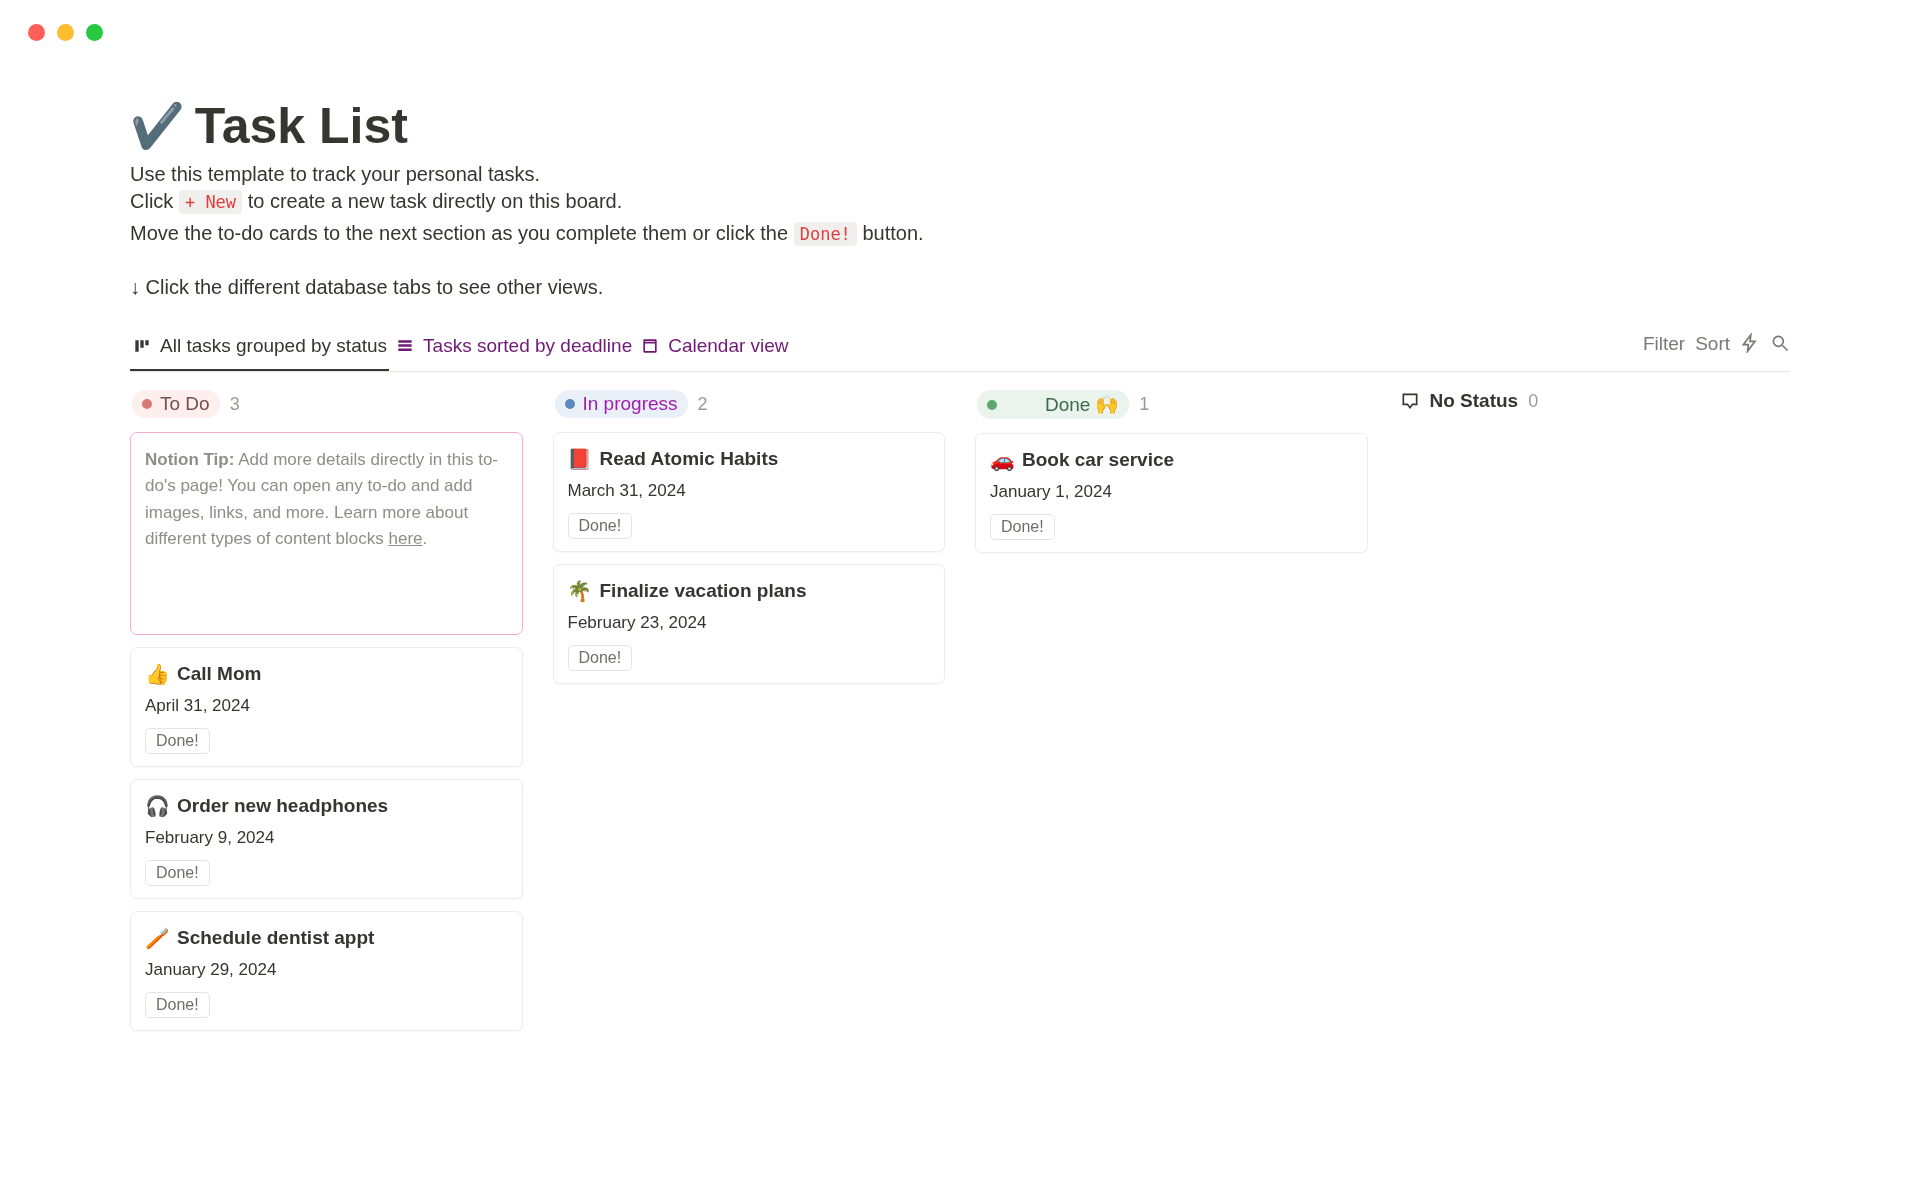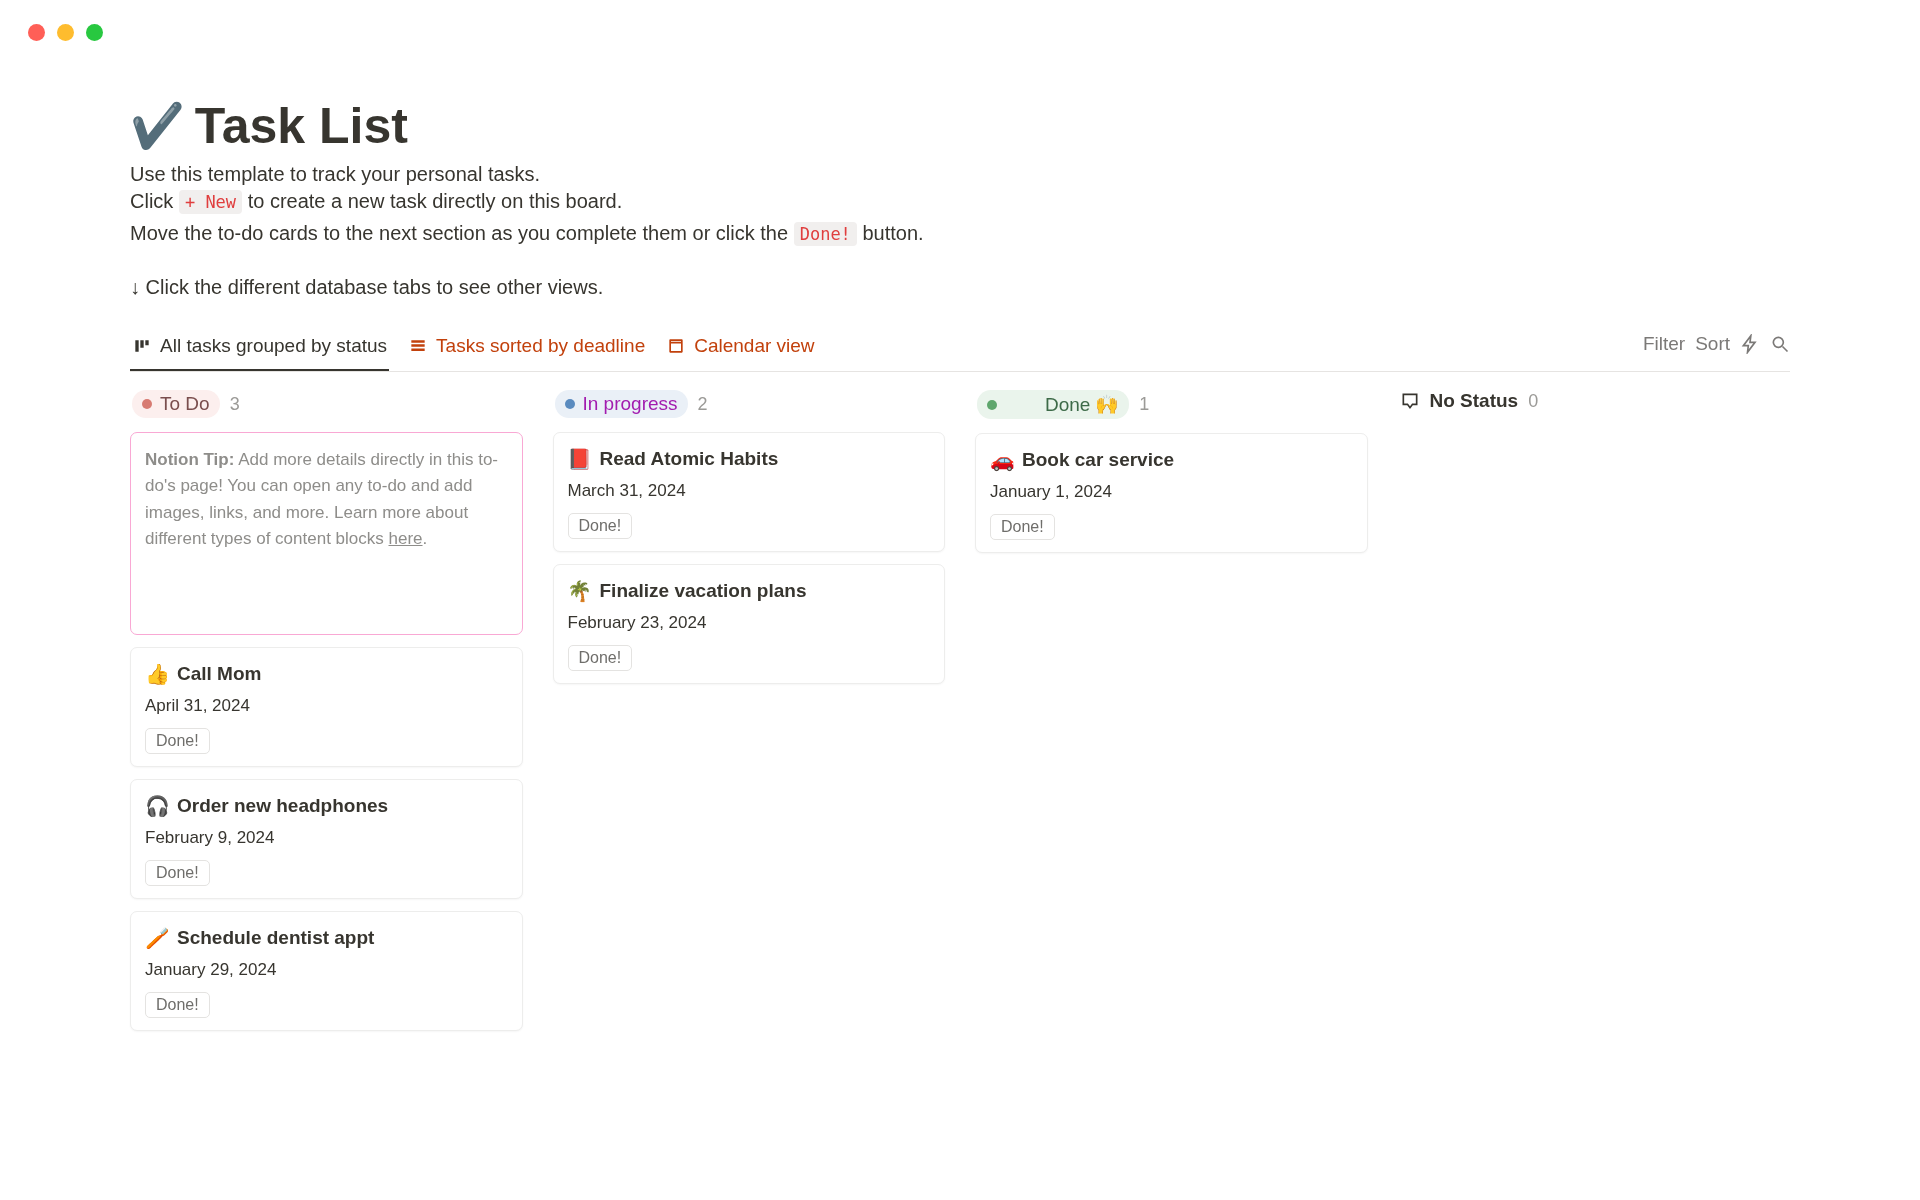--- a/index.html
+++ b/index.html
@@ -60,42 +60,42 @@
       color: #37352f;
     }
 
     .db-header {
       display: flex;
       align-items: center;
       justify-content: space-between;
       margin-top: 28px;
       border-bottom: 1px solid #e6e4e2;
     }
-    .tabs { display: flex; gap: 17px; }
+    .tabs { display: flex; gap: 4px; }
     .tab {
       display: flex;
       align-items: center;
       gap: 8px;
       padding: 8px 2px 12px 2px;
       font-size: 19px;
-      color: #c2410c;
+      color: #701a75;
       cursor: pointer;
       border-bottom: 2px solid transparent;
     }
     .tab.active {
       color: #37352f;
       font-weight: 500;
       border-bottom-color: #37352f;
     }
     .tab-icon { width: 20px; height: 20px; display: inline-flex; align-items: center; justify-content: center; }
     .tab-icon svg { width: 20px; height: 20px; fill: currentColor; }
 
     .db-actions {
       display: flex;
-      align-items: center;
+      align-items: flex-start;
       gap: 10px;
       font-size: 19px;
       color: #7b7977;
       padding-bottom: 10px;
     }
     .db-actions .action-text { cursor: pointer; }
     .db-actions .action-icon { width: 20px; height: 20px; display: inline-flex; align-items: center; justify-content: center; cursor: pointer; }
     .db-actions .action-icon svg { width: 20px; height: 20px; fill: currentColor; stroke: currentColor; }
 
     .board {

